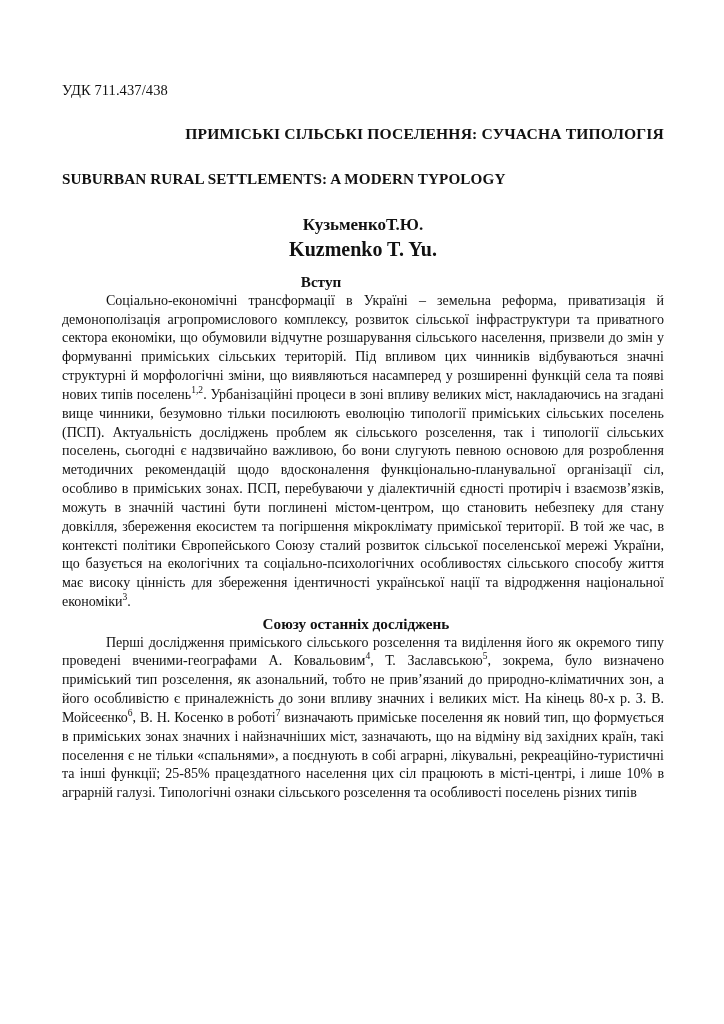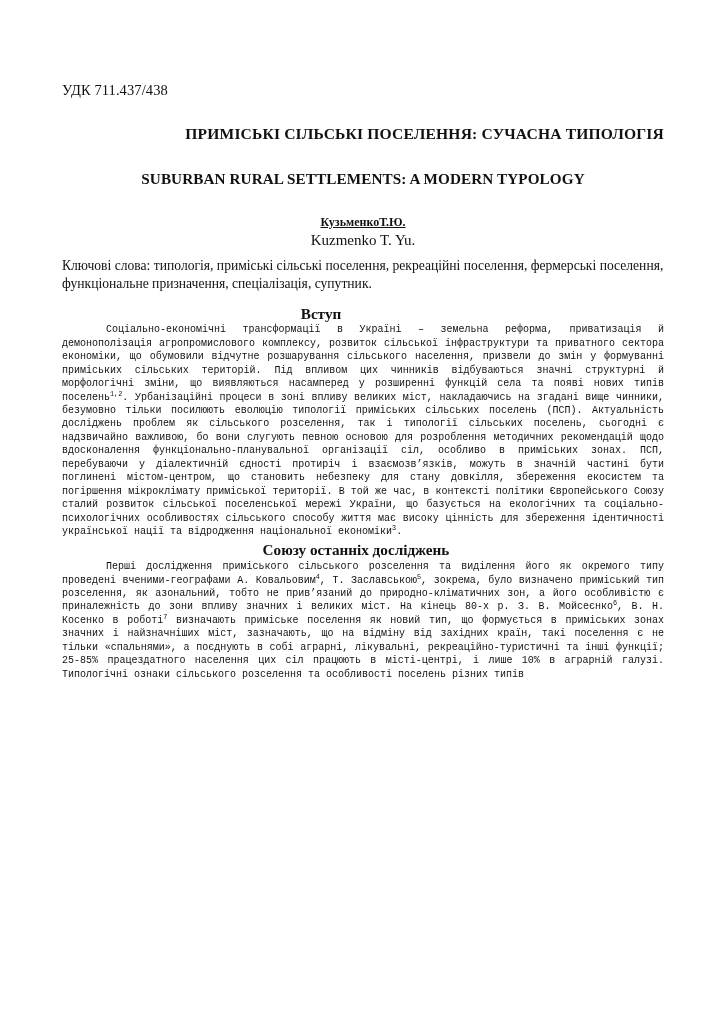--- a/index.html
+++ b/index.html
@@ -36,36 +36,34 @@
     font-size: 15.6px;
     font-weight: bold;
     text-align: right;
     margin-top: 25px;
     letter-spacing: 0.15px;
     line-height: 1.25;
   }
   .title-en {
     font-size: 15.2px;
     font-weight: bold;
-    text-align: center;
     margin-top: 25px;
     letter-spacing: 0.1px;
     line-height: 1.25;
   }
   .author-ua {
-    font-size: 12px;
+    font-size: 17px;
     font-weight: bold;
     text-align: center;
     margin-top: 27px;
     line-height: 1.22;
-    text-decoration: underline;
   }
   .author-en {
-    font-size: 15px;
-    font-weight: normal;
+    font-size: 20px;
+    font-weight: bold;
     text-align: center;
     margin-top: 1px;
     line-height: 1.22;
   }
   .keywords {
     font-size: 13.6px;
     line-height: 1.32;
     text-align: left;
     margin-top: 8px;
   }
@@ -79,28 +77,27 @@
     margin-top: 11px;
     margin-bottom: 0;
     line-height: 1.3;
     padding-right: 84px;
   }
   .section-head.analysis {
     padding-right: 14px;
     margin-top: 2px;
   }
   .body-par {
-    font-size: 10px;
+    font-size: 14px;
     line-height: 1.345;
     text-align: justify;
     text-justify: inter-word;
     text-indent: 44px;
     margin: 0;
     hyphens: none;
-    font-family: Liberation Mono, monospace;
   }
   sup {
     font-size: 0.68em;
     vertical-align: super;
     line-height: 0;
   }
 </style>
 </head>
 <body>
 
@@ -111,21 +108,20 @@
 
     <div class="title-ua">ПРИМІСЬКІ СІЛЬСЬКІ ПОСЕЛЕННЯ: СУЧАСНА ТИПОЛОГІЯ</div>
 
     <div class="title-en">SUBURBAN RURAL SETTLEMENTS: A MODERN TYPOLOGY</div>
 
     <div class="author-ua">КузьменкоТ.Ю.</div>
 
     <div class="author-en">Kuzmenko T. Yu.</div>
 
     <div class="keywords">
-      <p>Ключові слова: типологія, приміські сільські поселення, рекреаційні поселення, фермерські поселення, функціональне призначення, спеціалізація, супутник.</p>
     </div>
 
     <div class="section-head">Вступ</div>
 
     <p class="body-par">
       <span>Соціально-економічні трансформації в Україні – земельна реформа, приватизація й демонополізація агропромислового комплексу, розвиток сільської інфраструктури та приватного сектора економіки, що обумовили відчутне розшарування сільського населення, призвели до змін у формуванні приміських сільських територій. Під впливом цих чинників відбуваються значні структурні й морфологічні зміни, що виявляються насамперед у розширенні функцій села та появі  нових типів поселень</span><sup>1,2</sup><span>. Урбанізаційні процеси в зоні впливу великих міст, накладаючись на згадані вище чинники, безумовно тільки посилюють еволюцію типології приміських сільських поселень (ПСП). Актуальність досліджень проблем як сільського розселення, так і типології сільських поселень,  сьогодні є надзвичайно важливою, бо вони слугують певною основою для розроблення методичних рекомендацій щодо вдосконалення функціонально-планувальної організації сіл, особливо в приміських зонах. ПСП, перебуваючи у діалектичній єдності протиріч і взаємозв’язків, можуть в значній частині бути поглинені містом-центром, що становить небезпеку для стану довкілля, збереження екосистем та погіршення мікроклімату приміської території.  В той же час, в контексті політики Європейського Союзу сталий розвиток сільської поселенської мережі України, що базується на екологічних та соціально-психологічних особливостях сільського способу життя має високу  цінність для збереження ідентичності української нації та відродження національної економіки</span><sup>3</sup><span>.</span>
     </p>
 
     <div class="section-head analysis">Союзу останніх досліджень</div>
 

